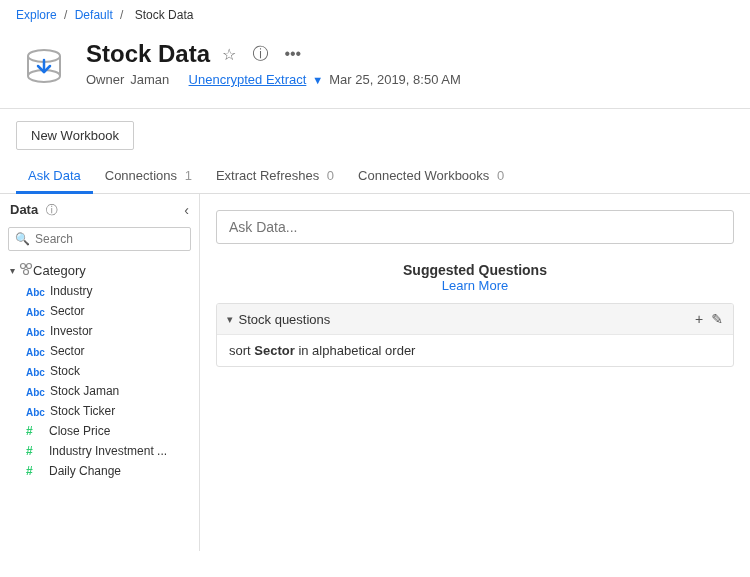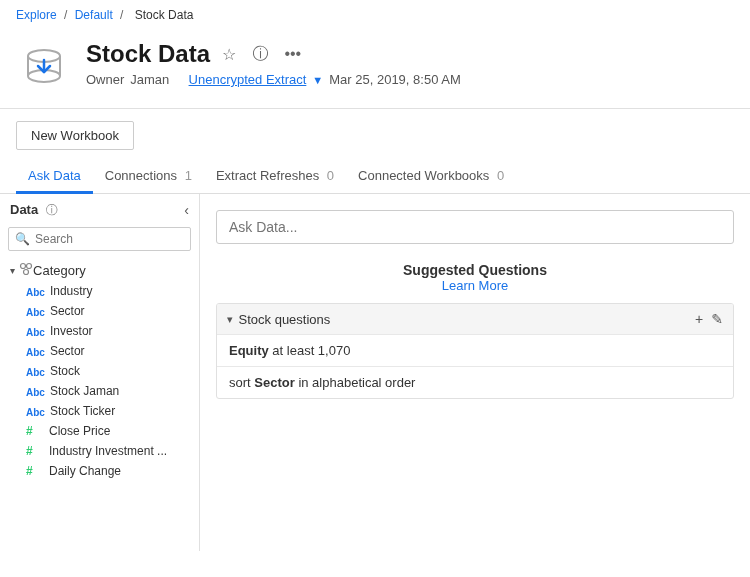--- a/index.html
+++ b/index.html
@@ -229,21 +229,18 @@
           <span class="group-chevron">▾</span>
           <span class="group-name">Stock questions</span>
         </div>
         <div class="group-actions">
           <button class="group-action-btn">+</button>
           <button class="group-action-btn">✎</button>
         </div>
       </div>
 
       <div class="question-item">
-        <strong>Equity</strong> at least 1,070
-      </div>
-      <div class="question-item">
         sort <strong>Sector</strong> in alphabetical order
       </div>
     </div>
   </div>
 
 </div>
 
 </body></html>

